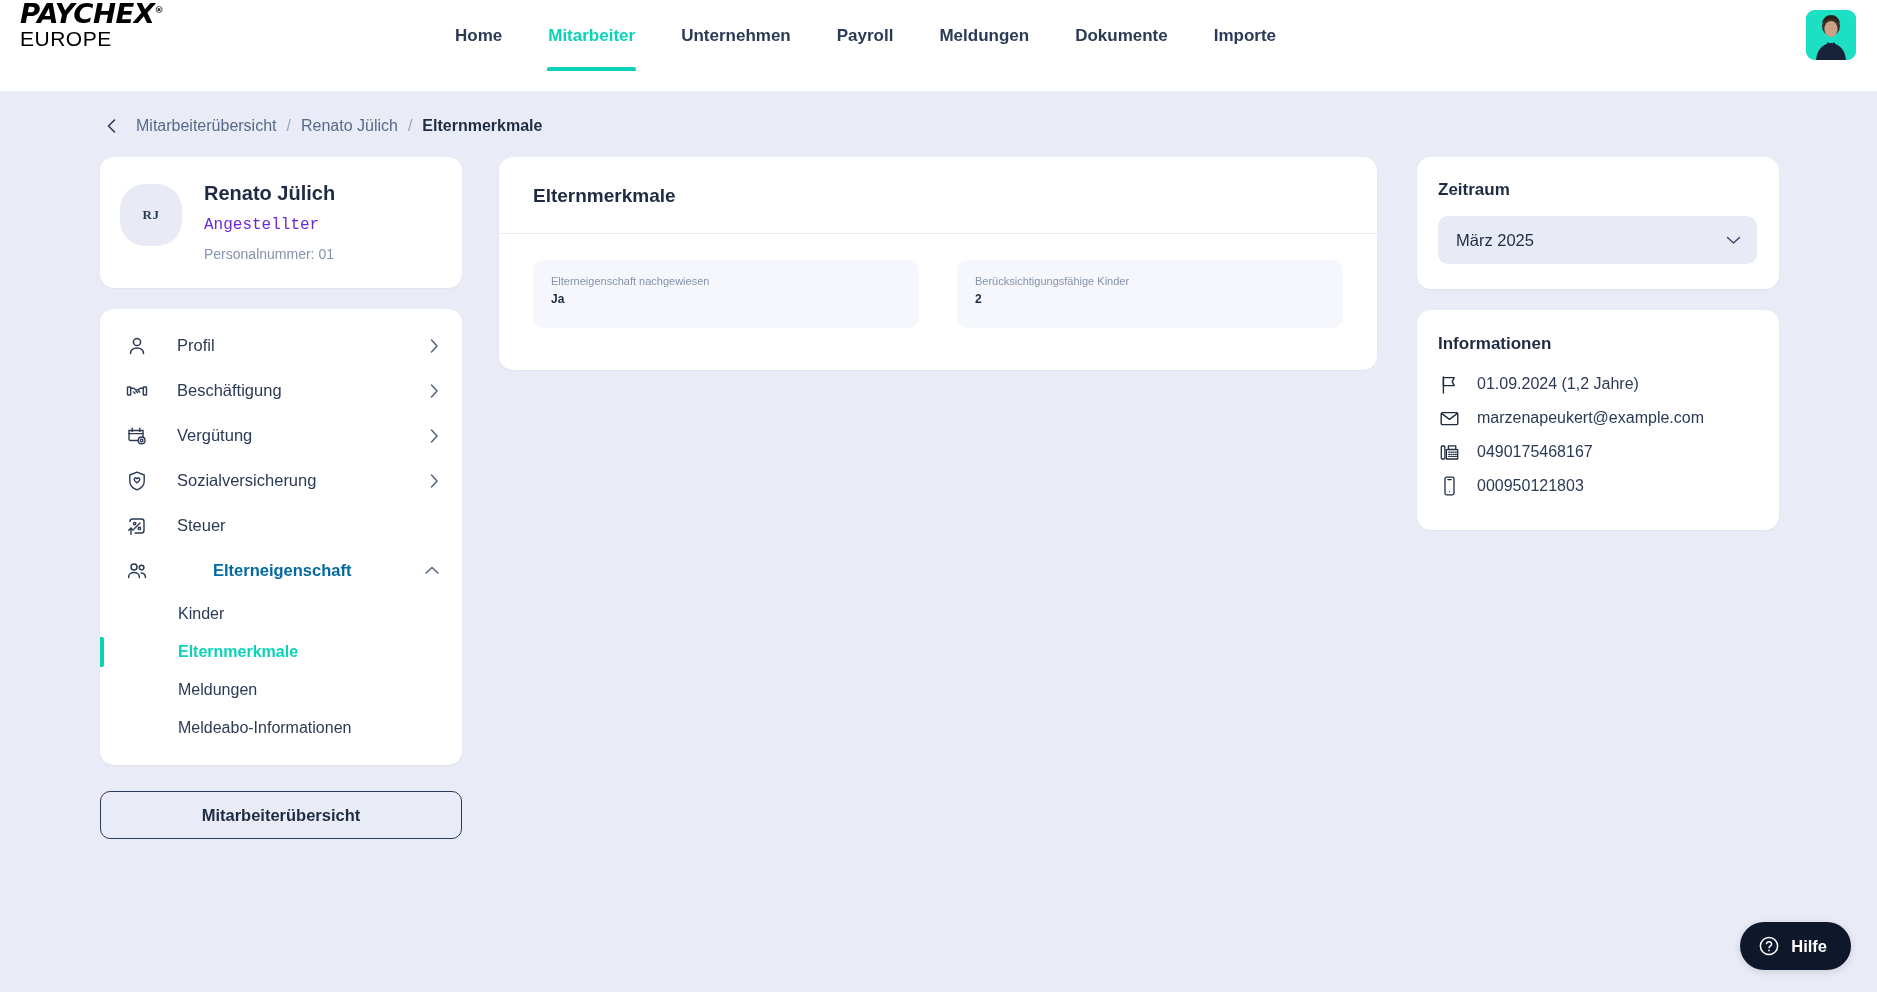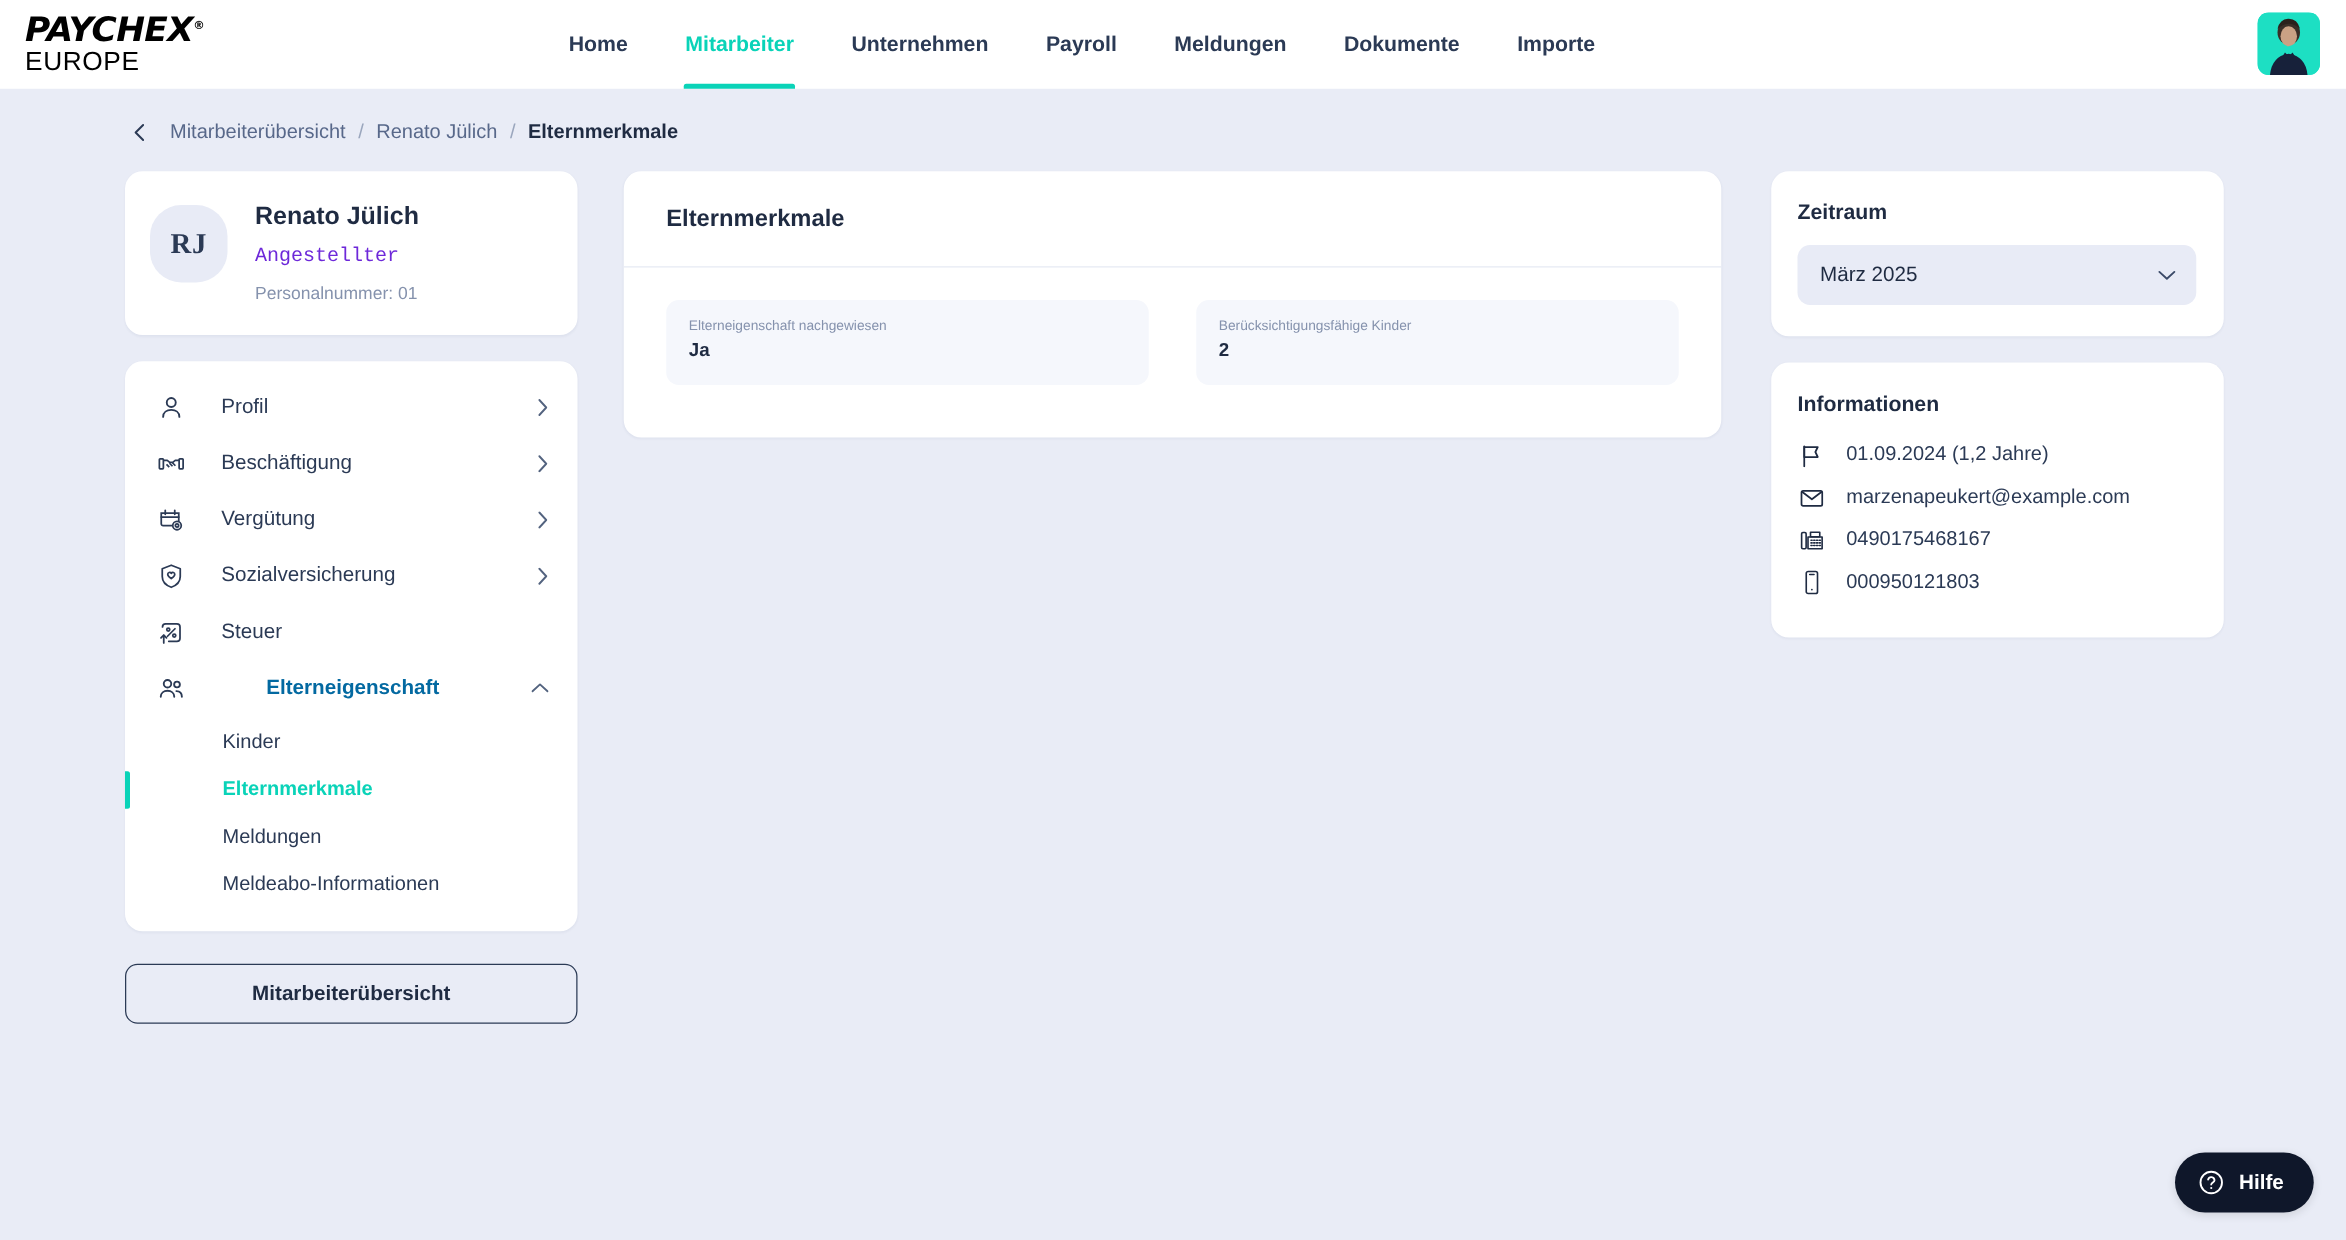--- a/index.html
+++ b/index.html
@@ -8,24 +8,23 @@
     height: 992px;
     overflow: hidden;
     background: #e9ecf6;
     font-family: "Liberation Sans", sans-serif;
     color: #2b3a55;
     -webkit-font-smoothing: antialiased;
   }
 
   
   .topbar {
-    height: 71px;
+    height: 91px;
     background: #ffffff;
     display: flex;
-    align-items: center;
     position: relative;
     padding: 0 0 0 12px;
   }
   .logo {
     width: 186px;
     flex: 0 0 186px;
     padding-left: 8px;
     line-height: 1;
   }
   .logo-main {
@@ -128,21 +127,21 @@
 
   
   .emp-card { display: flex; align-items: flex-start; padding: 24px 22px 26px 20px; gap: 22px; }
   .emp-initials {
     width: 62px; height: 62px;
     border-radius: 25px;
     background: #e8ebf6;
     display: flex; align-items: center; justify-content: center;
     font-family: "Liberation Serif", serif;
     font-weight: 700;
-    font-size: 23px;
+    font-size: 13px;
     color: #2b3a55;
     letter-spacing: .5px;
     flex: 0 0 62px;
     margin-top: 3px;
   }
   .emp-name { font-size: 20px; font-weight: 700; color: #1f2b42; line-height: 1.25; }
   .emp-role { font-size: 16px; color: #6d28d9; margin-top: 10px; font-family: Liberation Mono, monospace; }
   .emp-no  { font-size: 14px; color: #8592ad; margin-top: 12px; }
 
   
@@ -206,21 +205,21 @@
   .main-title { font-size: 19px; font-weight: 700; color: #1f2b42; }
   .main-body { padding: 26px 34px 42px 34px; display: flex; gap: 38px; }
   .field-box {
     flex: 1;
     background: #f5f7fc;
     border-radius: 10px;
     padding: 15px 18px 16px 18px;
     min-height: 68px;
   }
   .field-label { font-size: 11px; color: #8592ad; }
-  .field-value { font-size: 15px; font-weight: 700; color: #1f2b42; margin-top: 5px; }
+  .field-value { font-size: 12px; font-weight: 700; color: #1f2b42; margin-top: 5px; }
 
   
   .side-card { padding: 23px 22px 25px 21px; }
   .side-title { font-size: 17px; font-weight: 700; color: #1f2b42; }
   .select-box {
     margin-top: 16px;
     height: 48px;
     background: #e8ebf6;
     border-radius: 10px;
     display: flex; align-items: center;

